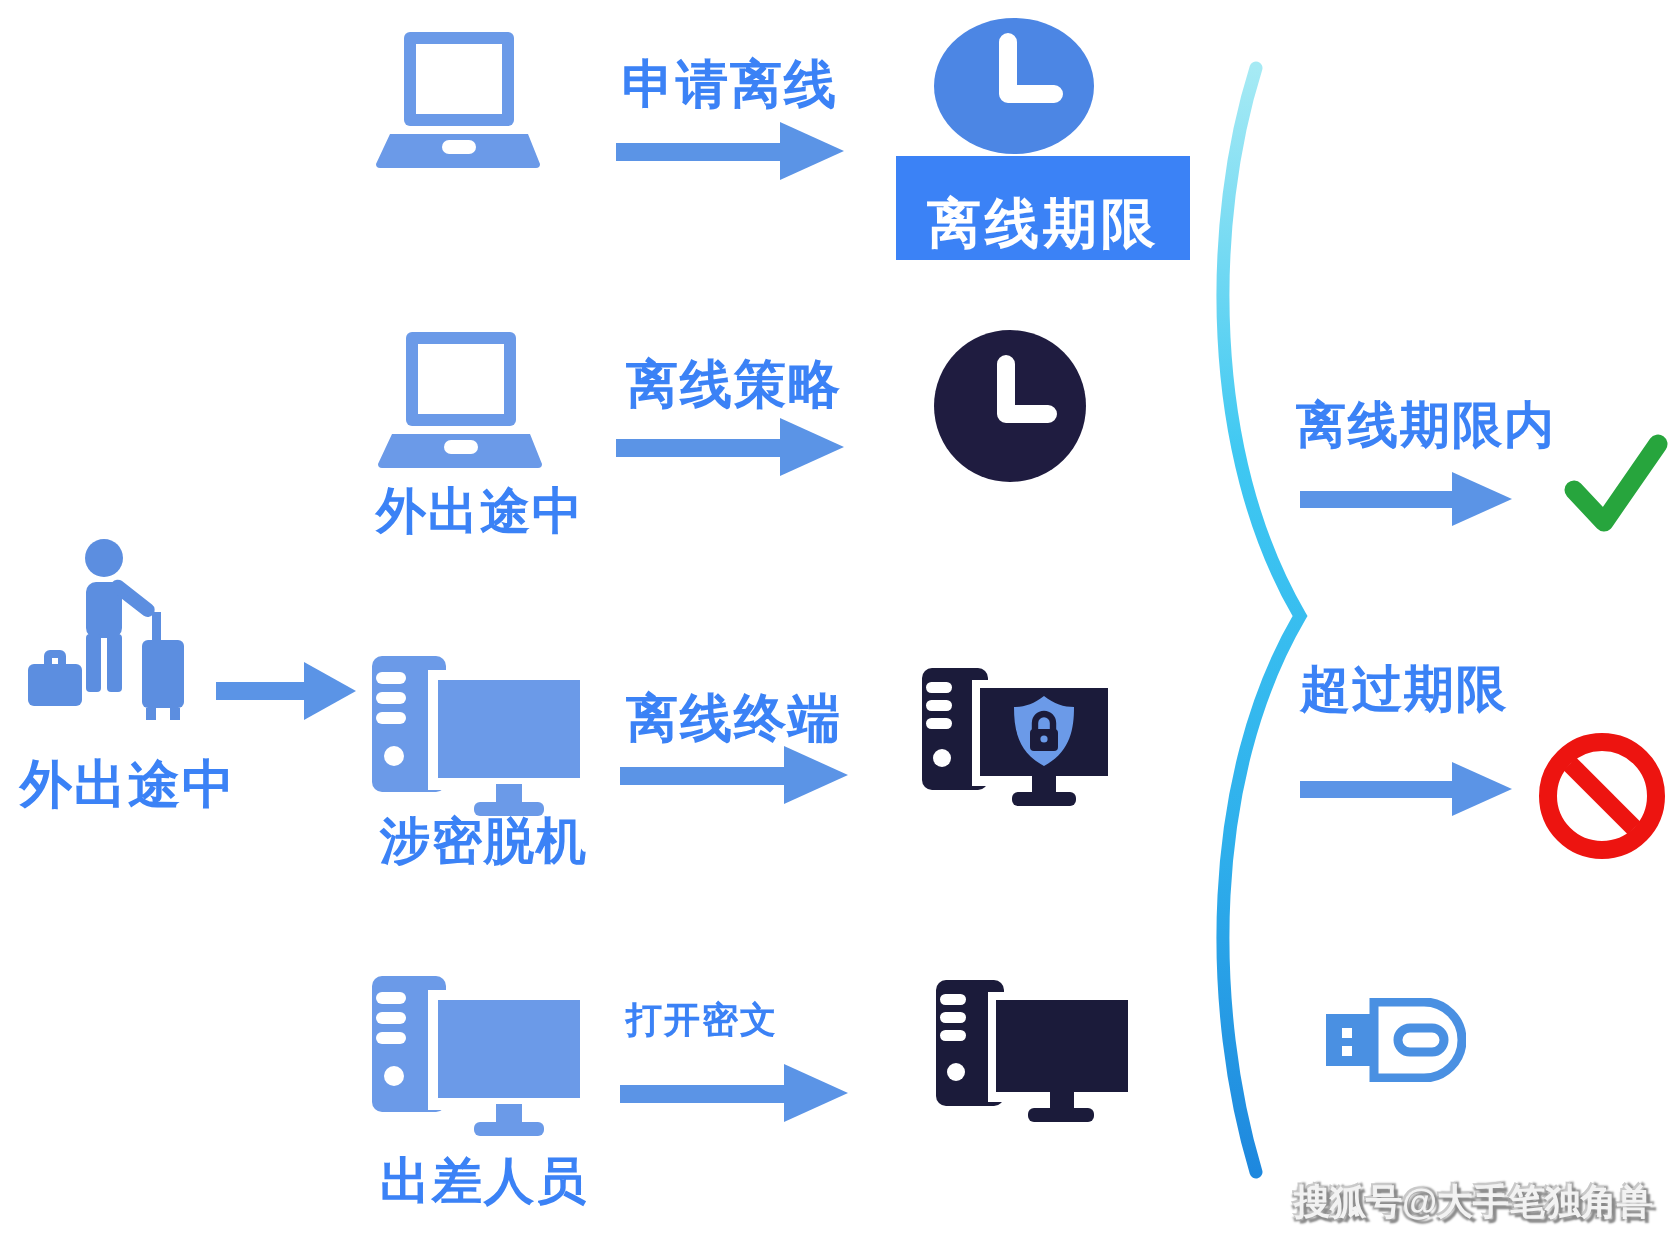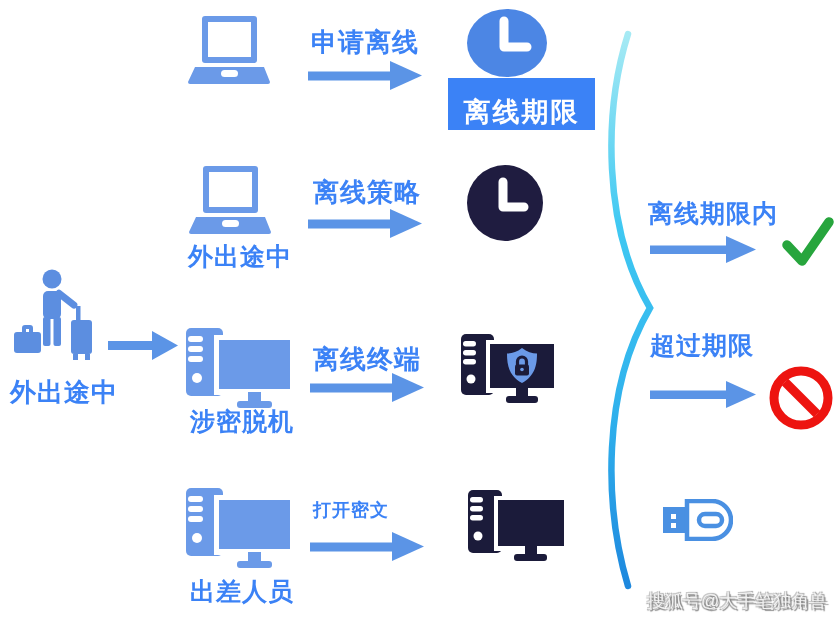--- a/index.html
+++ b/index.html
@@ -14,21 +14,21 @@
   }
   .period-badge{
     position:absolute;left:448px;top:78px;width:147px;height:52px;
     background:#3b82f6;display:flex;align-items:flex-end;justify-content:center;
     z-index:3;
   }
   .period-badge span{
     color:#fff;font-weight:bold;font-size:27px;white-space:nowrap;letter-spacing:2px;
   }
   .watermark{
-    position:absolute;left:647px;top:589px;font-size:18px;font-weight:normal;
+    position:absolute;left:647px;top:589px;font-size:18px;font-weight:bold;
     color:#f2f2f2;white-space:nowrap;letter-spacing:0;
     text-shadow:2px 2px 1px #8a8a8a,-1px -1px 0 #c9c9c9,1px -1px 1px #9a9a9a,-1px 1px 1px #9a9a9a;
   }
   svg{display:block;}
 </style>
 </head>
 <body>
 
 <div id="stage">
 

